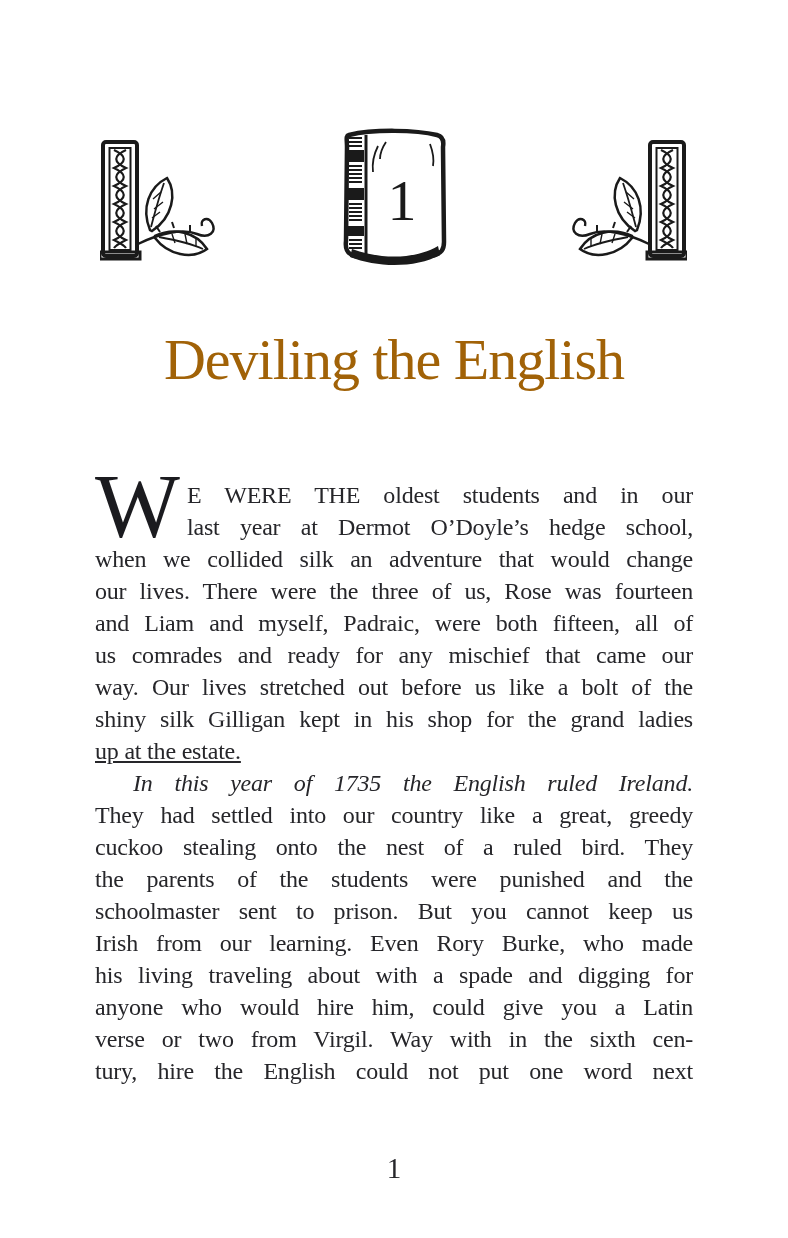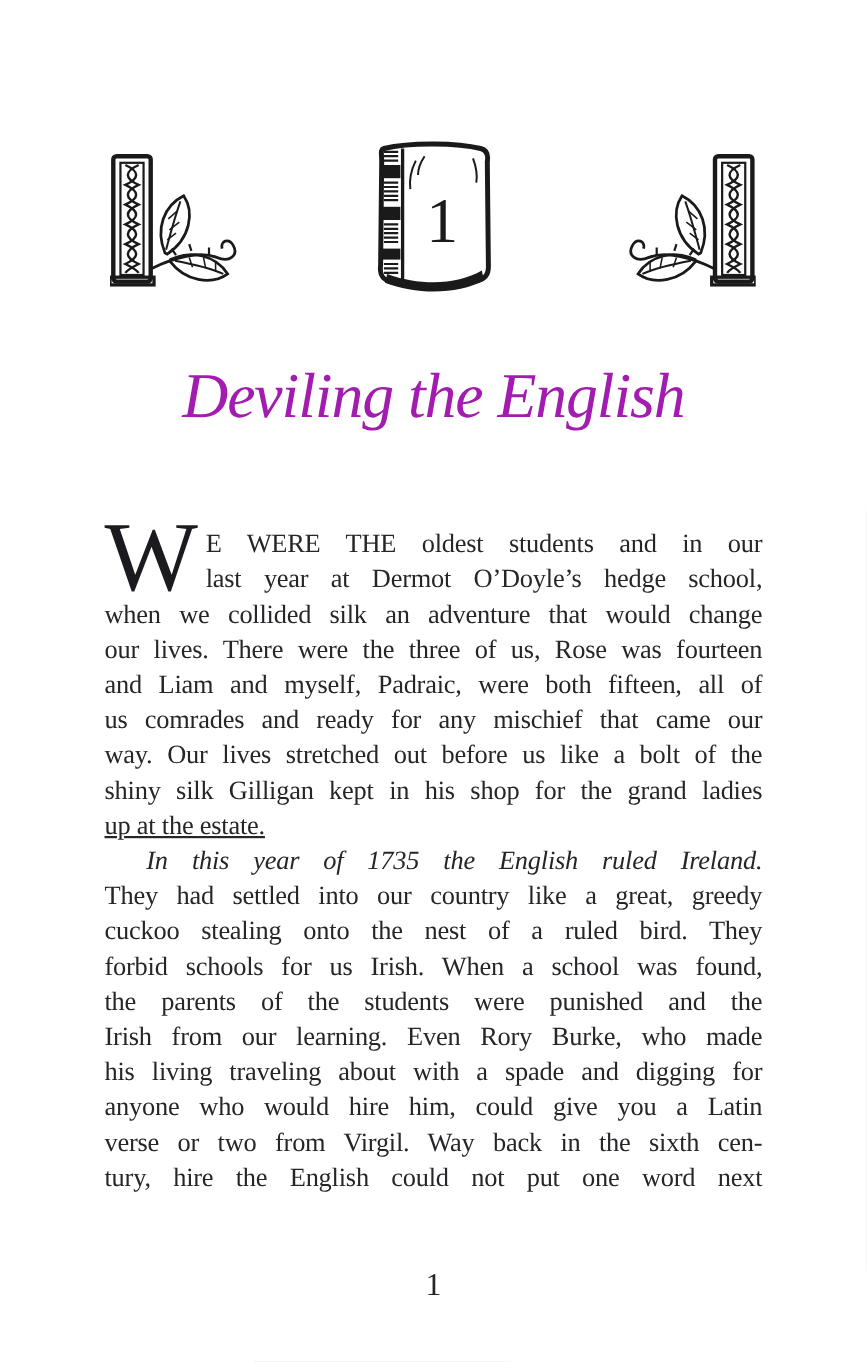--- a/index.html
+++ b/index.html
@@ -16,24 +16,23 @@
   .ornament { position:absolute; }
   .ornament svg { display:block; }
   .ornament-left  { left:100px; top:140px; }
   .ornament-right { left:562px; top:140px; transform:scaleX(-1); }
   .book-icon      { left:334px; top:126px; }
   .ink-line { fill:none; stroke:#1a1a1a; }
   
   .chapter-title {
     position:absolute; top:326px; left:0; width:100%;
     text-align:center;
-    font-style:italic;
     font-size:58px;
     letter-spacing:-1px;
-    color:#a21caf;
+    color:#a16207;
   }
   
   .body-text {
     position:absolute; left:95px; top:479px; width:598px;
     font-size:24px; line-height:32px;
     letter-spacing:-0.2px;
     color:#26262a;
   }
   .dropcap {
     float:left;
@@ -127,25 +126,25 @@
       <div class="line">and Liam and myself, Padraic, were both fifteen, all of</div>
       <div class="line">us comrades and ready for any mischief that came our</div>
       <div class="line">way. Our lives stretched out before us like a bolt of the</div>
       <div class="line">shiny silk Gilligan kept in his shop for the grand ladies</div>
       <div class="line last">up at the estate.</div>
     </div>
     <div>
       <div class="line indent">In this year of 1735 the English ruled Ireland.</div>
       <div class="line">They had settled into our country like a great, greedy</div>
       <div class="line">cuckoo stealing onto the nest of a ruled bird. They</div>
-      <div class="line">forbid schools for us Irish. When a school was found,</div>
       <div class="line">the parents of the students were punished and the</div>
+      <div class="line">schoolmaster sent to prison. But you cannot keep us</div>
       <div class="line">Irish from our learning. Even Rory Burke, who made</div>
       <div class="line">his living traveling about with a spade and digging for</div>
       <div class="line">anyone who would hire him, could give you a Latin</div>
-      <div class="line">verse or two from Virgil. Way back in the sixth cen-</div>
+      <div class="line">verse or two from Virgil. Way with in the sixth cen-</div>
       <div class="line">tury, hire the English could not put one word next</div>
     </div>
   </div>
 
   <div class="page-number">1</div>
 
 </div>
 
 </body></html>

